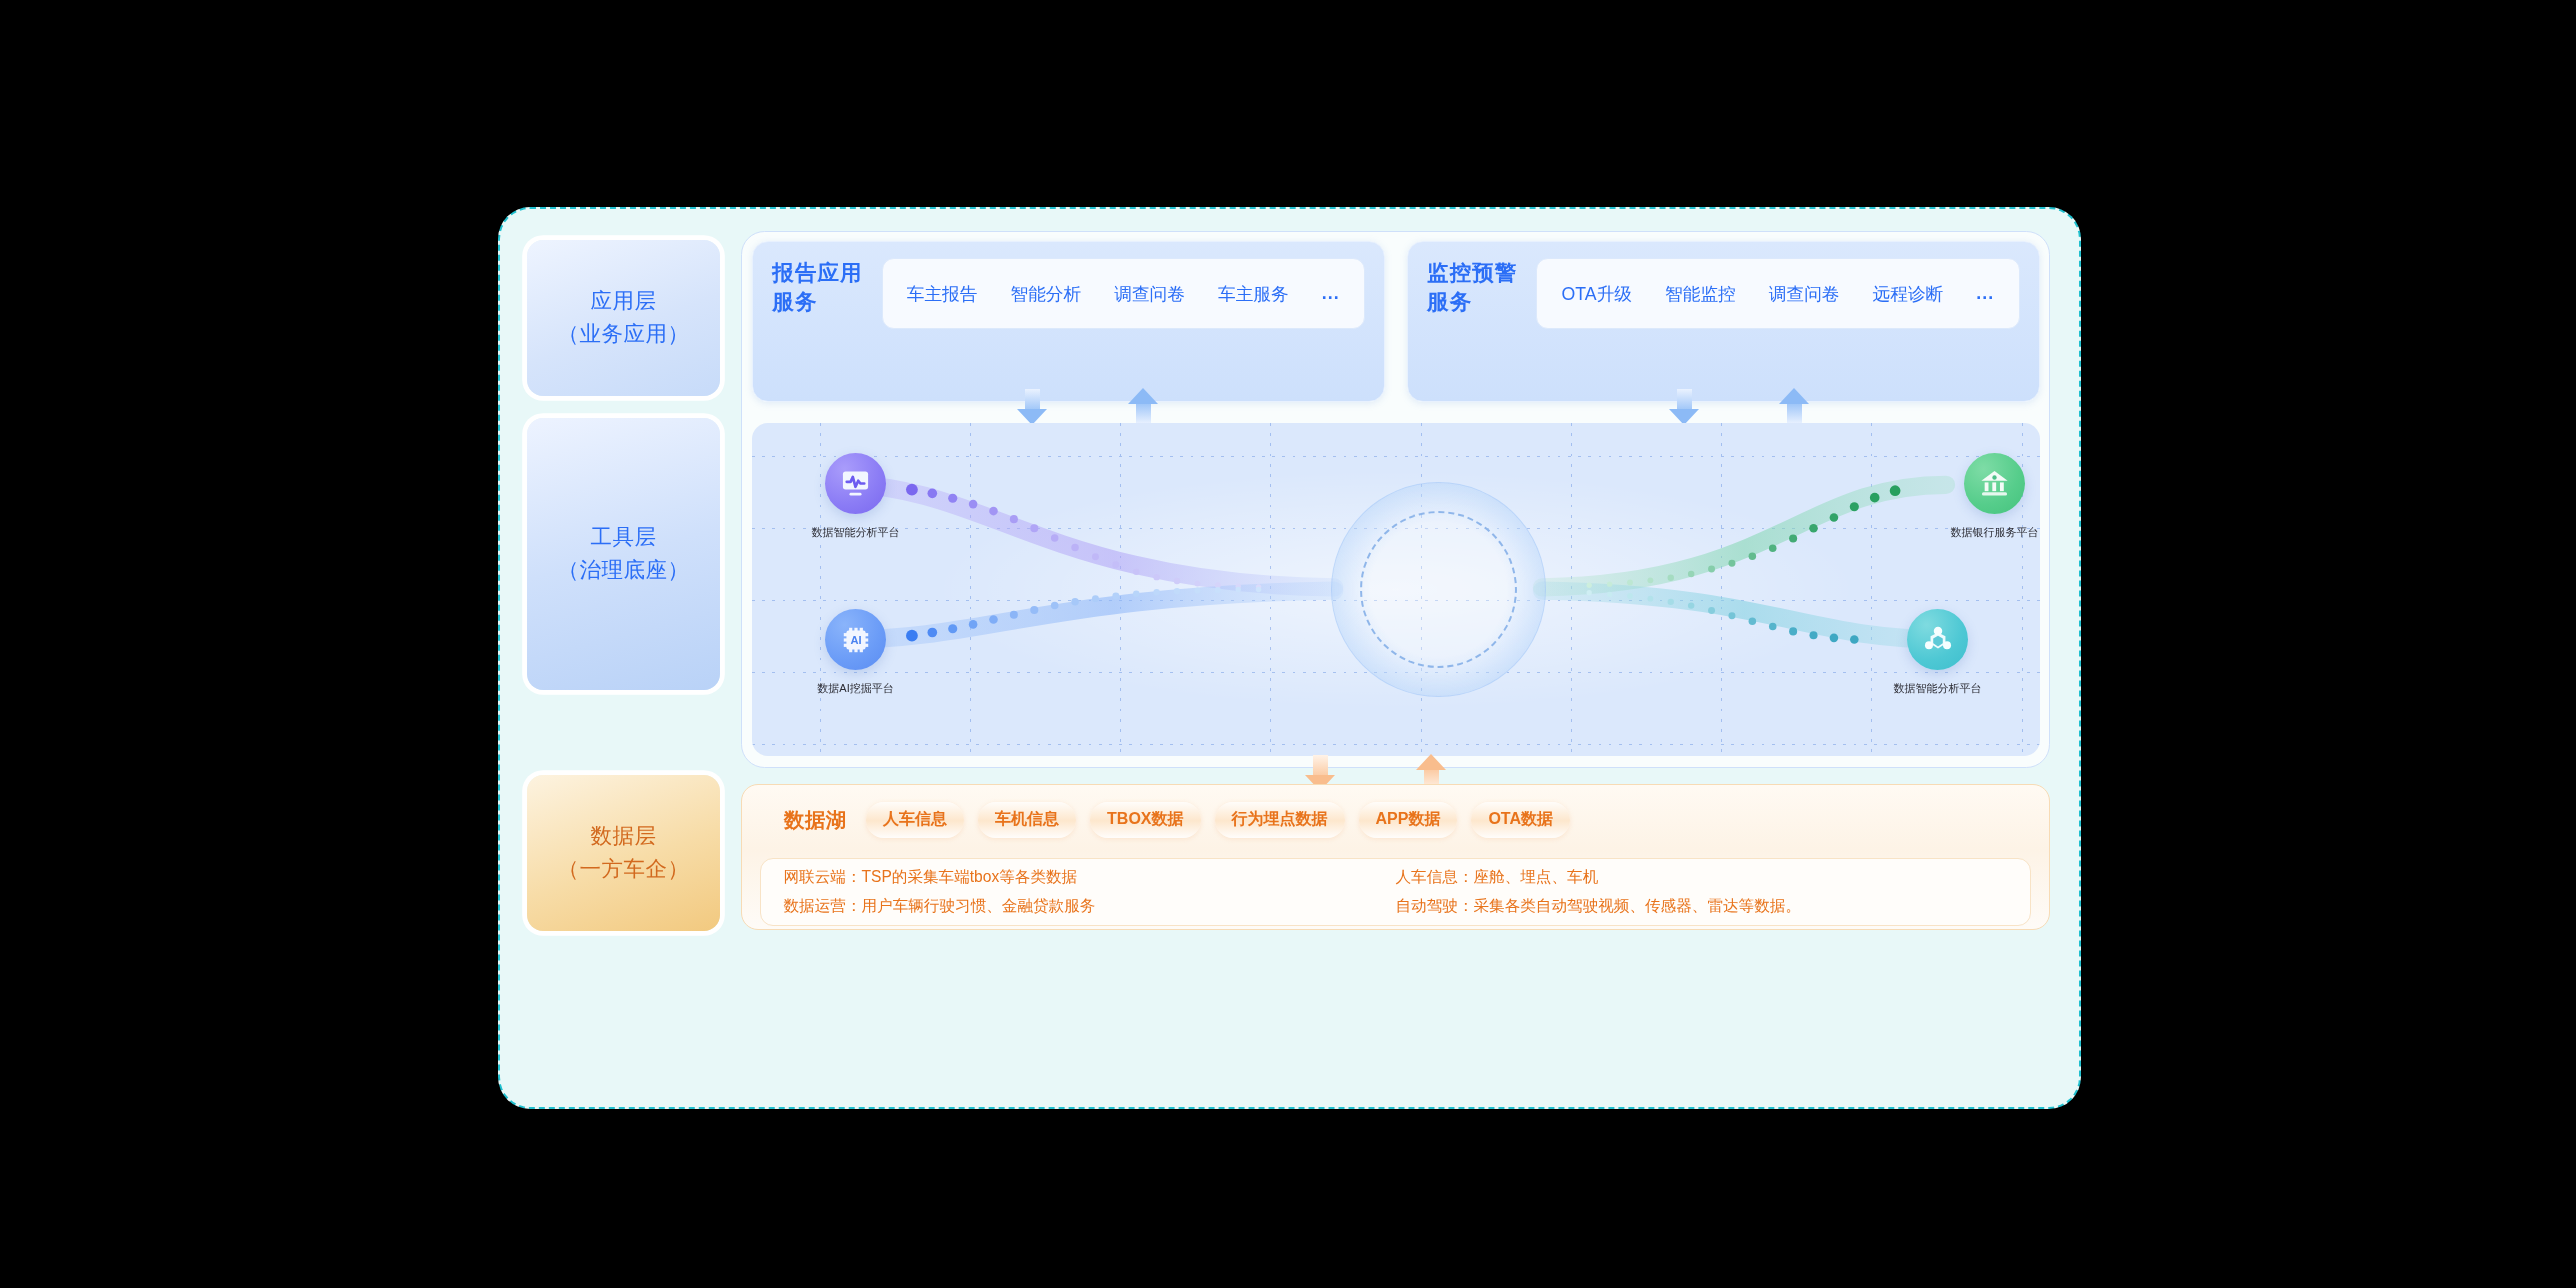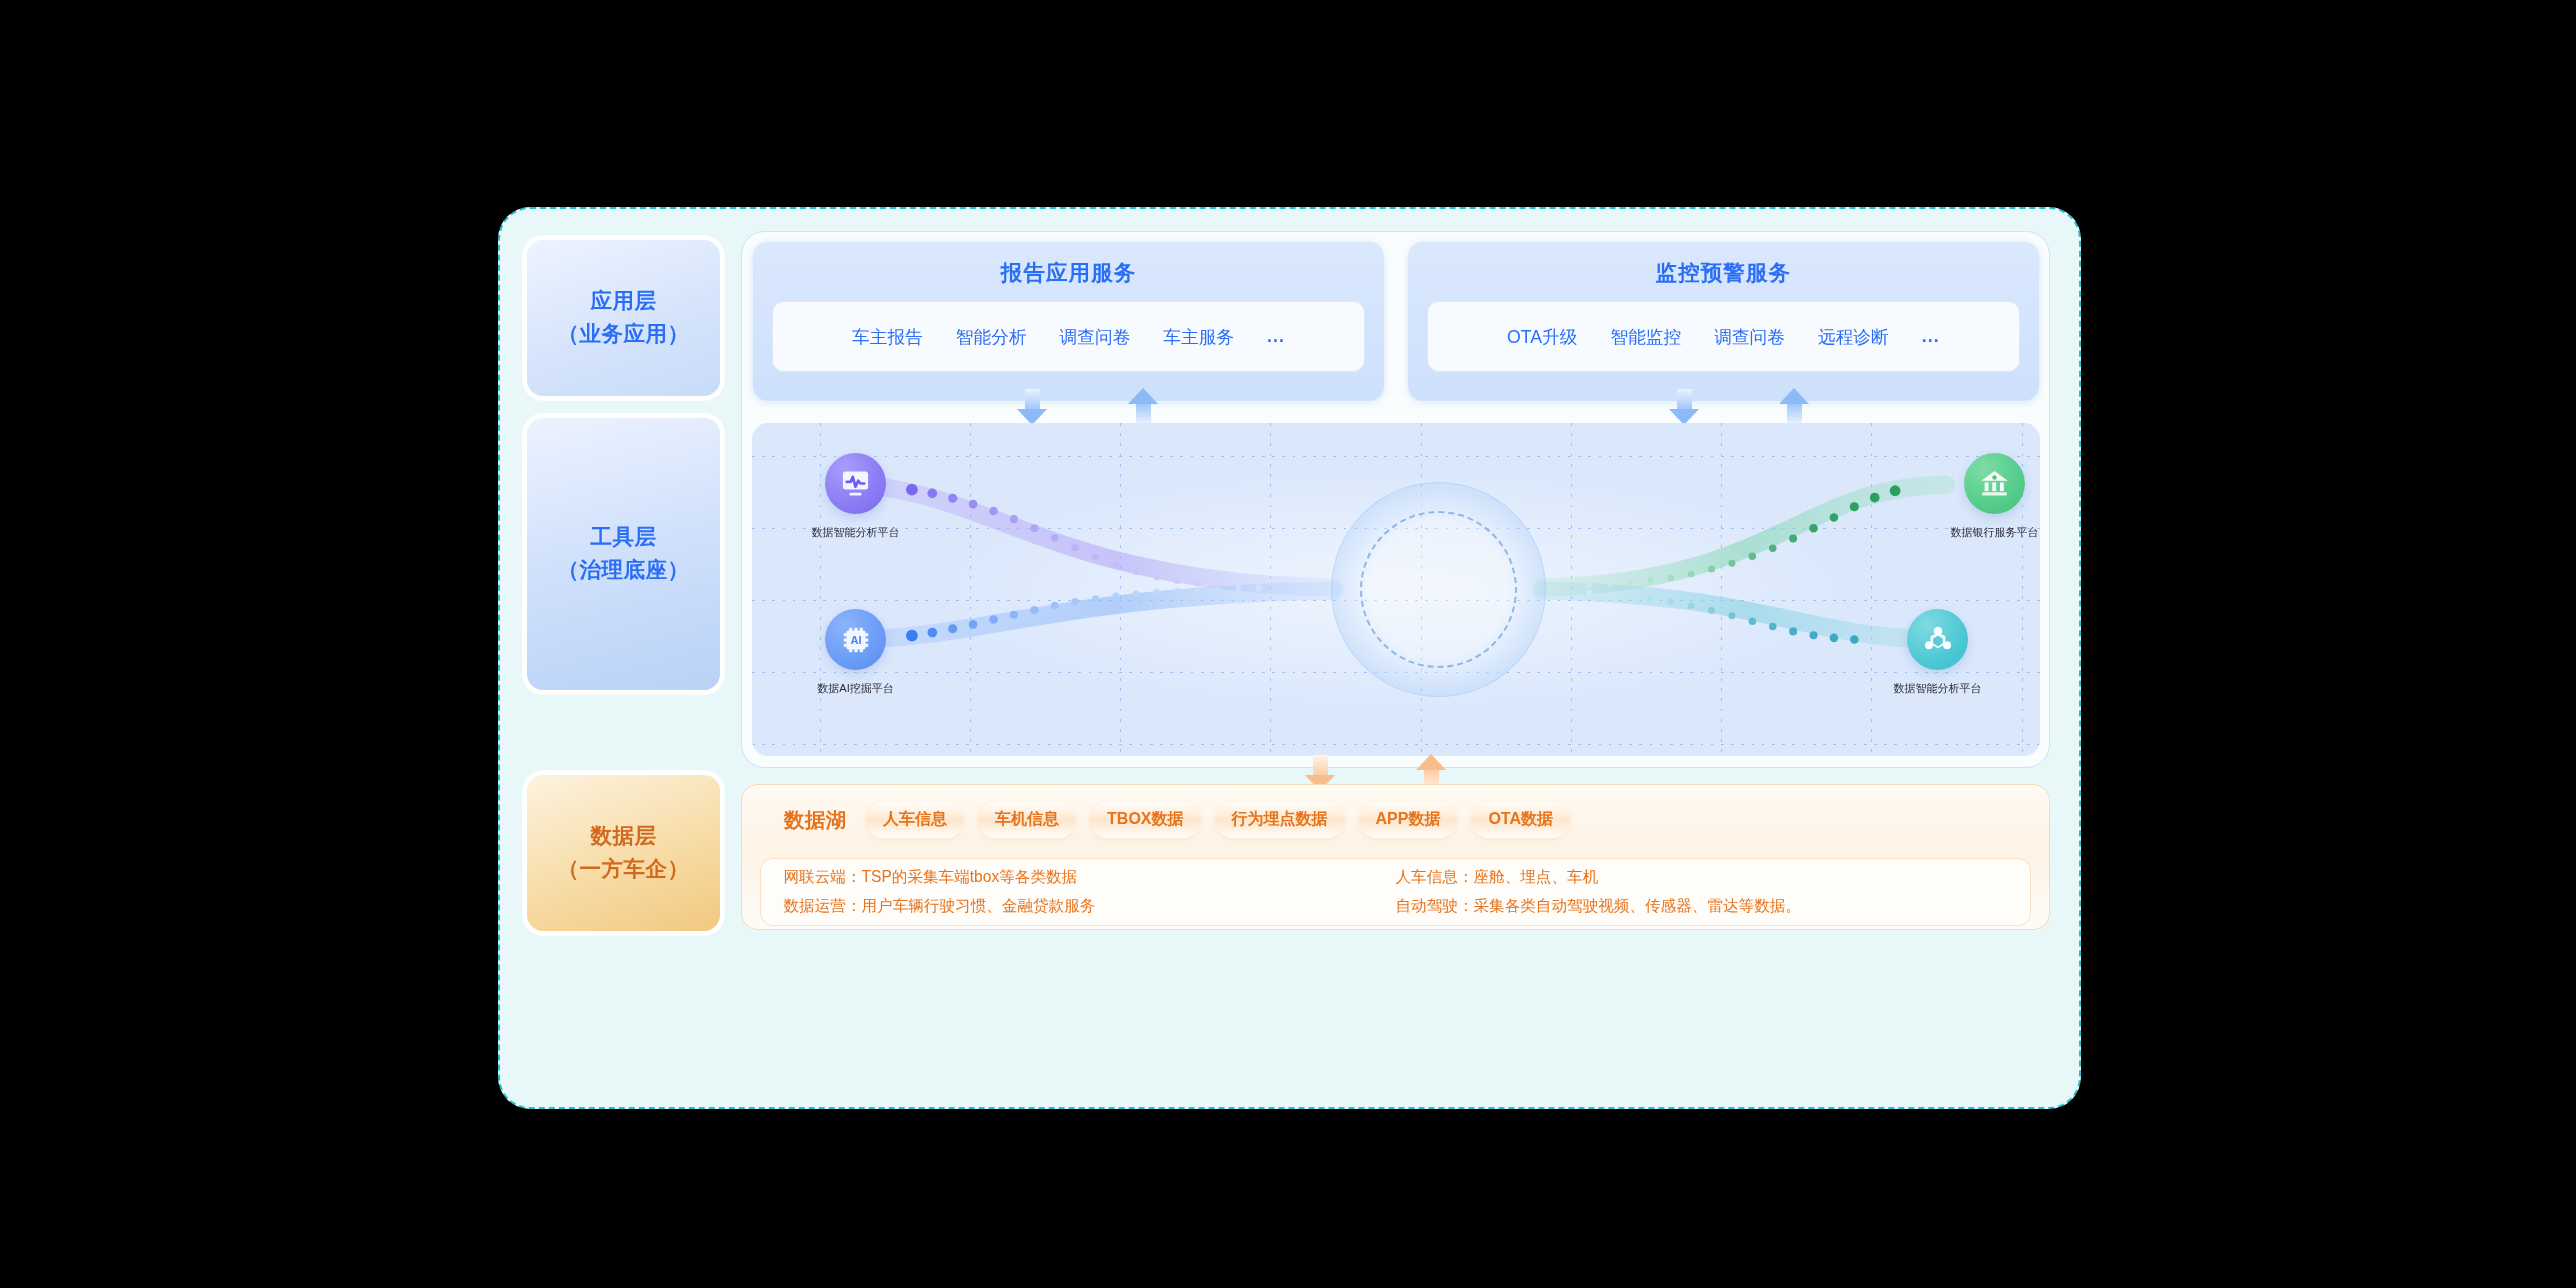--- a/index.html
+++ b/index.html
@@ -26,21 +26,21 @@
     left: 27px;
     width: 193px;
     border-radius: 16px;
     display: flex;
     flex-direction: column;
     align-items: center;
     justify-content: center;
     text-align: center;
     line-height: 1.55;
     font-size: 21.5px;
-    font-weight: 700;
+    font-weight: 400;
     letter-spacing: 0.5px;
   }
   #layer-app {
     top: 31px; height: 156px;
     background: linear-gradient(160deg,#eef4ff 0%, #d6e4fb 55%, #c7dbf9 100%);
     color: #2b6ef6;
     box-shadow: 0 0 0 4.8px #ffffff;
   }
   #layer-tool {
     top: 209px; height: 272px;
@@ -73,22 +73,22 @@
     display: flex;
     gap: 21.5px;
   }
   .svc-card {
     flex: 1;
     background: linear-gradient(180deg,#dae8fd 0%, #cde0fc 100%);
     border: 1.6px solid #e8f1fe;
     border-radius: 16px;
     padding: 16px 19.3px 17px 19.3px;
     display: flex;
-    flex-direction: column;
-    align-items: center;
+    flex-direction: row;
+    align-items: flex-start;
     box-shadow: 0 1.1px 7.5px rgba(120,160,220,.18);
   }
   .svc-title {
     font-size: 21.5px;
     font-weight: 700;
     color: #2b6ef6;
     letter-spacing: 1.1px;
     margin-bottom: 14px;
   }
   .svc-items {

